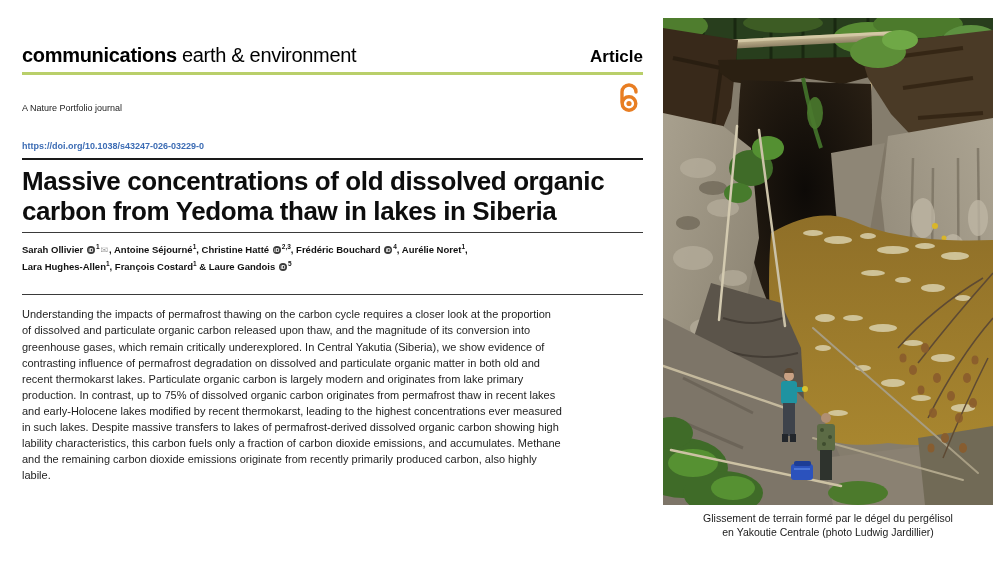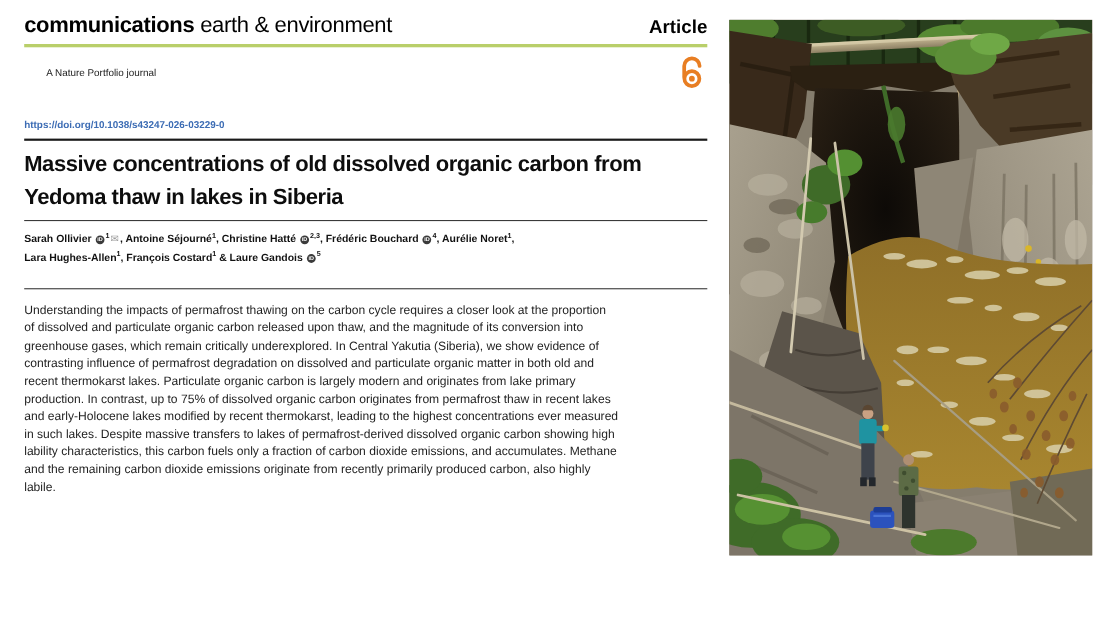--- a/index.html
+++ b/index.html
@@ -1,31 +1,31 @@
 <!DOCTYPE html>
 <html style="--accent-green: #b9cf6a; --doi-blue: #3c6cb4; --crossmark-red: #cc3a2f;"><head>
 <meta charset="utf-8">
 <style>
   html,body{margin:0;padding:0;background:#fff;}
   .page{position:relative;width:1000px;height:562px;background:#ffffff;overflow:hidden;
         font-family:"Liberation Sans",sans-serif;color:#111;}
   
   .article-pane{position:absolute;left:22px;top:0;width:621px;height:562px;}
-  .masthead-row{display:flex;justify-content:space-between;align-items:flex-end;padding-top:12px;}
+  .masthead-row{display:flex;justify-content:space-between;align-items:flex-end;padding-top:44px;}
   .journal-name{font-size:20px;letter-spacing:-0.3px;color:#000;}
   .jn-bold{font-weight:bold;}
   .article-label{font-weight:bold;font-size:17px;color:#000000;}
   .green-rule{height:3px;margin-top:5px;background:var(--accent-green,#b9cf6a);}
-  .tagline-row{display:flex;justify-content:space-between;align-items:center;margin-top:6px;height:32px;margin-left:20px;}
+  .tagline-row{display:flex;justify-content:space-between;align-items:flex-end;margin-top:6px;height:32px;}
   .tagline{font-size:9px;color:#222;padding-top:2px;}
   .oa-icon{width:24px;height:32px;margin-right:2px;}
   .doi-row{text-align:left;margin-top:22px;}
   .doi{font-size:9px;color:var(--doi-blue,#3c6cb4);text-decoration:none;font-weight:bold;}
   .rule-dark{height:2px;background:#1a1a1a;margin-top:5px;}
-  .title{margin:6px 0 0 0;font-size:20px;line-height:30px;font-weight:bold;letter-spacing:-0.4px;color:#0d0d0d;}
+  .title{margin:6px 0 0 0;font-size:26px;line-height:30px;font-weight:bold;letter-spacing:-0.4px;color:#0d0d0d;}
   .updates-row{text-align:right;margin-top:14px;}
   .crossmark{display:inline-flex;align-items:center;gap:4px;font-size:9px;color:#222;cursor:pointer;}
   .cm-icon{position:relative;display:inline-block;width:11px;height:11px;border:1px solid #b5b5b5;
            background:#f8f6f3;border-radius:2px;}
   .cm-icon::before{content:"";position:absolute;left:2px;top:3px;width:5px;height:5px;border-radius:50%;
            background:var(--crossmark-red,#cc3a2f);}
   .cm-icon::after{content:"";position:absolute;right:1px;top:1px;width:4px;height:4px;
            border-top:2px solid #6b6b6b;border-right:2px solid #6b6b6b;border-radius:0 3px 0 0;}
   .rule-thin{height:1px;background:#3a3a3a;margin-top:6px;}
   .authors{margin-top:7px;font-size:9.5px;font-weight:bold;line-height:14px;color:#111;}
@@ -294,14 +294,18 @@
           <rect x="157" y="432" width="12" height="30" fill="#2e332d"></rect>
         </g>
 
         <g>
           <rect x="128" y="446" width="22" height="16" rx="3" fill="#2b52bd"></rect>
           <rect x="131" y="443" width="17" height="5" rx="2" fill="#1d3d95"></rect>
           <line x1="131" y1="451" x2="147" y2="451" stroke="#4a74d6" stroke-width="2"></line>
         </g>
       </svg>
     </div>
+    <figcaption class="photo-caption">
+      <div>Glissement de terrain formé par le dégel du pergélisol</div>
+      <div>en Yakoutie Centrale (photo Ludwig Jardillier)</div>
+    </figcaption>
   </figure>
 </div>
 
 </body></html>

